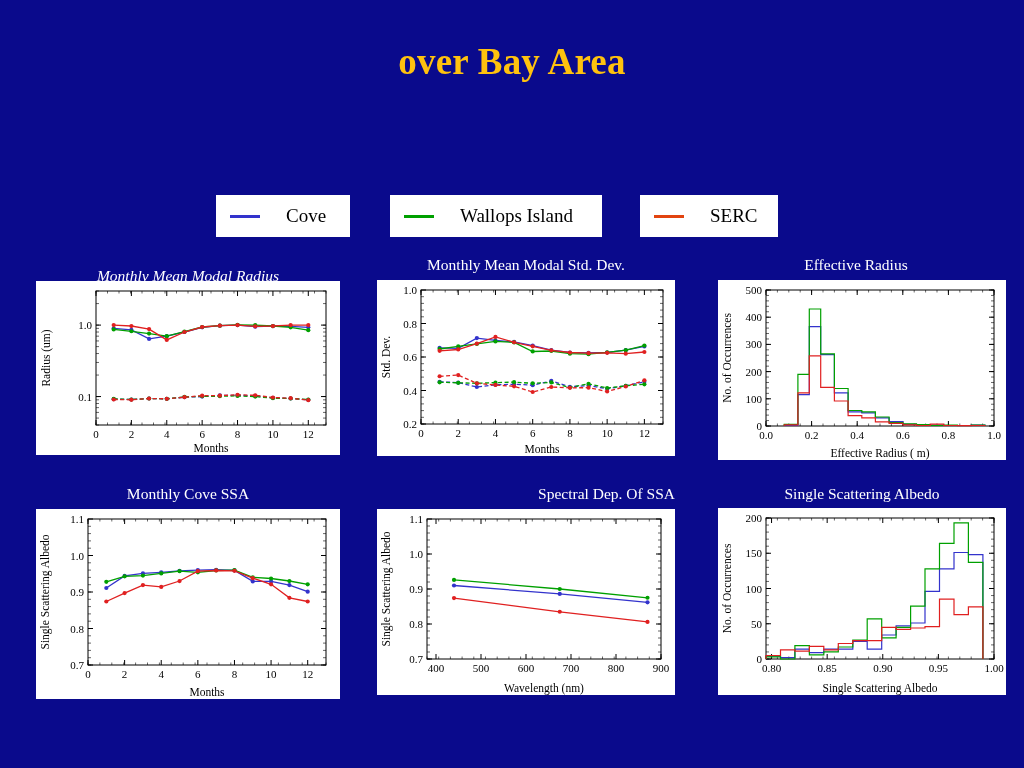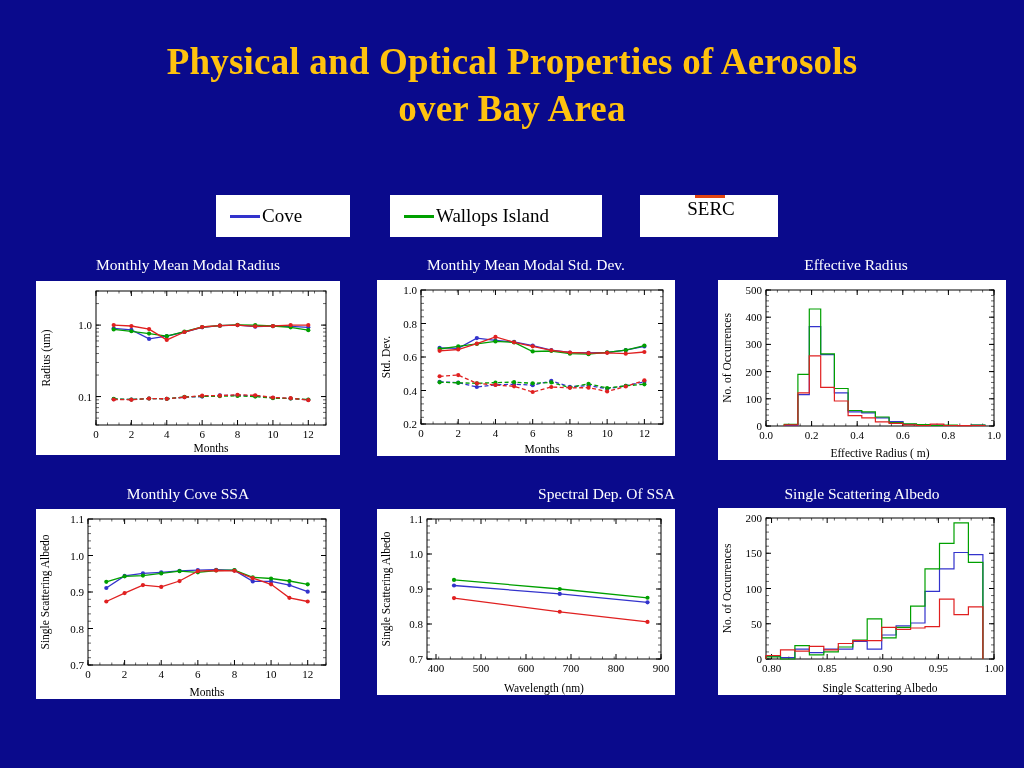--- a/index.html
+++ b/index.html
@@ -19,26 +19,27 @@
     letter-spacing:.2px;
   }
   .title .l2{display:block;}
 
   
   .legend-row{position:absolute;top:195px;left:0;width:1024px;height:44px;}
   .legend-box{
     position:absolute;top:0;background:#ffffff;height:42px;
     display:flex;align-items:center;padding:0 10px 0 14px;
     box-sizing:border-box;
+    gap:24px;
   }
   .legend-line{display:inline-block;width:30px;height:3px;margin-right:2px;}
   .legend-label{color:#000;font-size:19px;white-space:nowrap;}
   #lg0{left:216px;width:134px;}
   #lg1{left:390px;width:212px;text-align:right;}
-  #lg2{left:640px;width:138px;flex-direction:column;}
+  #lg2{left:640px;width:138px;}
 
   
   .caption{
     position:absolute;color:#ffffff;font-size:15.5px;
     white-space:nowrap;text-align:center;
   }
 
   
   .panel{position:absolute;background:#ffffff;box-sizing:border-box;overflow:hidden;}
   .panel svg{display:block;}
@@ -46,40 +47,39 @@
   text{font-family:"Liberation Serif", serif;fill:#000;}
   .tick{font-size:11px;}
   .axtitle{font-size:11.5px;}
 </style>
 </head>
 <body style="background: rgb(10, 10, 140);">
 
 <div class="slide">
 
   <div class="title" style="color: rgb(255, 194, 14);">
-    <span>Physical and Optical Properties of Aerosols</span>
     <span class="l2">over Bay Area</span>
   </div>
 
   <div class="legend-row">
     <div class="legend-box" id="lg0">
       <span class="legend-line" id="lgl0" style="background: rgb(51, 51, 204);"></span>
       <span class="legend-label">Cove</span>
     </div>
     <div class="legend-box" id="lg1">
       <span class="legend-line" id="lgl1" style="background: rgb(0, 160, 0);"></span>
       <span class="legend-label">Wallops Island</span>
     </div>
     <div class="legend-box" id="lg2">
       <span class="legend-line" id="lgl2" style="background: rgb(226, 68, 16);"></span>
       <span class="legend-label">SERC</span>
     </div>
   </div>
 
-  <div class="caption" style="left:36px;top:256px;width:304px;">Monthly Mean Modal Radius</div>
+  <div class="caption" style="left:36px;top:267px;width:304px;font-style:italic;">Monthly Mean Modal Radius</div>
   <div class="caption" style="left:377px;top:256px;width:298px;">Monthly Mean Modal Std. Dev.</div>
   <div class="caption" style="left:712px;top:256px;width:288px;">Effective Radius</div>
   <div class="caption" style="left:36px;top:485px;width:304px;">Monthly Cove SSA</div>
   <div class="caption" style="left:377px;top:485px;width:298px;text-align:right;">Spectral Dep. Of  SSA</div>
   <div class="caption" style="left:718px;top:485px;width:288px;">Single Scattering Albedo</div>
 
   <div class="panel" id="p0" style="left:36px;top:281px;width:304px;height:174px;">
       <svg width="304" height="174" viewBox="0 0 304 174">
         <rect x="60" y="10" width="230" height="134" fill="none" stroke="#000" stroke-width="1"></rect>
         <line x1="60" y1="144" x2="60" y2="139" stroke="#000" stroke-width="1"></line>

